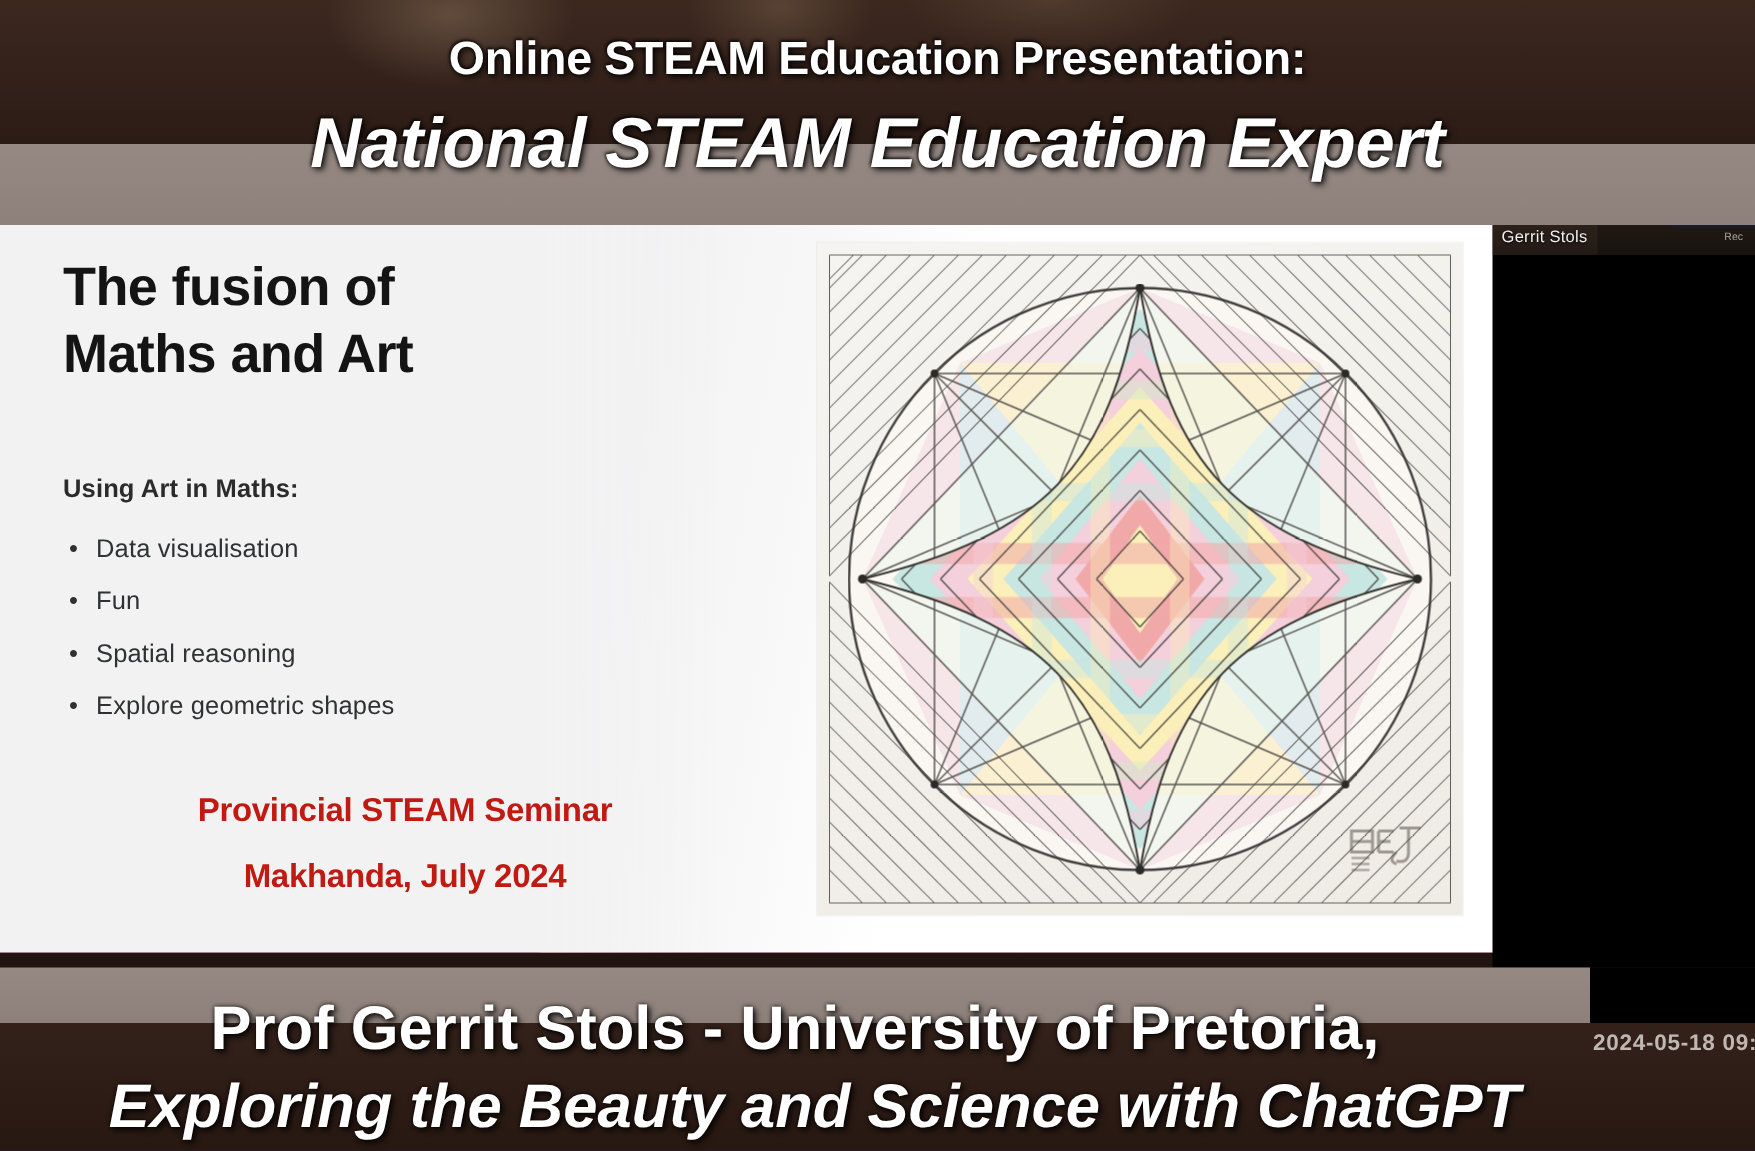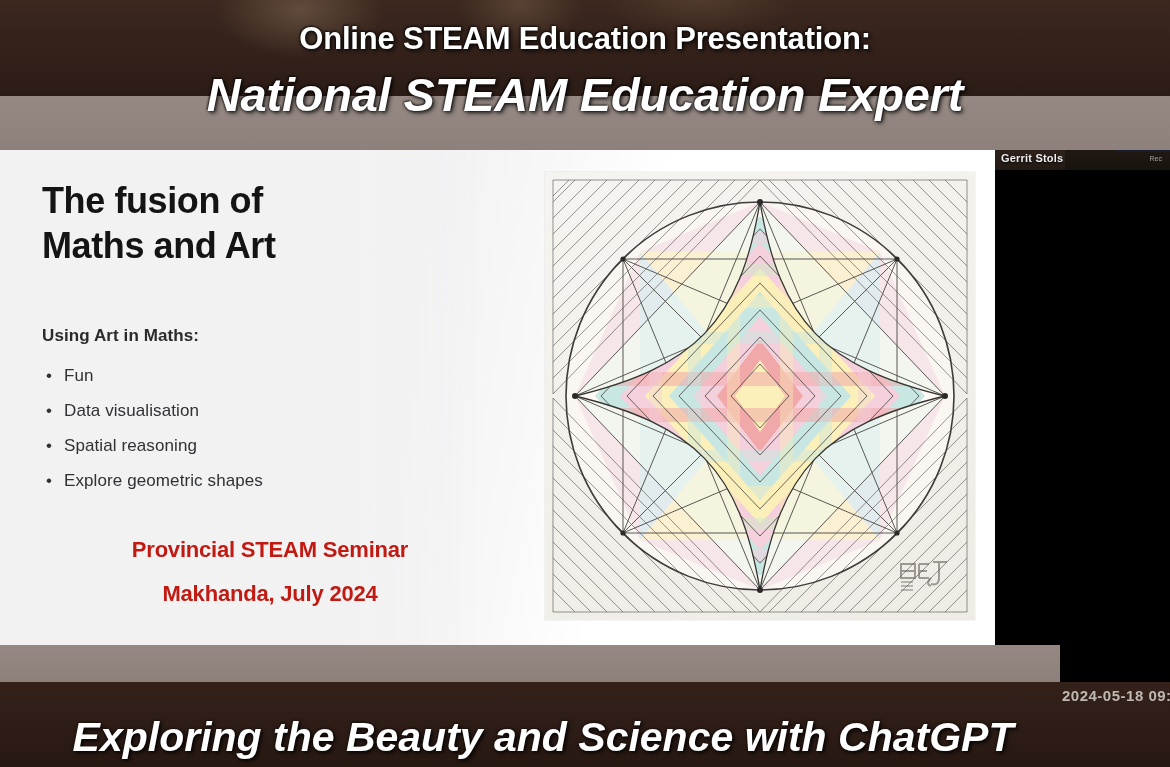--- a/index.html
+++ b/index.html
@@ -29,21 +29,21 @@
       radial-gradient(ellipse 90px 60px at 340px 5px,rgba(180,150,120,.7),rgba(0,0,0,0) 70%),
       radial-gradient(ellipse 140px 50px at 520px 0px,rgba(160,130,105,.6),rgba(0,0,0,0) 70%);}
 
   .overlay-title{position:absolute;left:0;width:1170px;text-align:center;color:#fff;
     font-weight:bold;letter-spacing:-.2px;
     text-shadow:0 0 3px rgba(0,0,0,.85),2px 2px 4px rgba(0,0,0,.75),-1px -1px 2px rgba(0,0,0,.5);}
   #title-line1{top:12px;font-size:31px;line-height:54px;}
   #title-line2{top:68px;font-size:47px;line-height:54px;font-style:italic;}
 
   
-  .slide{position:absolute;left:0;top:150px;width:1000px;height:495px;background:#f9a8d4;
+  .slide{position:absolute;left:0;top:140px;width:1000px;height:495px;background:#f9a8d4;
     overflow:hidden;}
   .slide-paper{position:absolute;left:0;top:0;width:100%;height:100%;
     background:linear-gradient(100deg,#f2f2f3 0%,#f2f2f3 40%,#f8f8f8 52%,#ffffff 62%,#ffffff 100%);}
   .paper-tear{position:absolute;left:360px;top:0;width:120px;height:495px;
     background:linear-gradient(90deg,rgba(242,242,243,1) 0%,rgba(255,255,255,0) 100%);
     filter:blur(1px);}
 
   .slide-h1{position:absolute;left:42px;top:28px;width:420px;color:#141414;
     font-size:36px;line-height:45px;font-weight:bold;letter-spacing:-.4px;}
 
@@ -77,21 +77,21 @@
     background:radial-gradient(ellipse at 45% 35%,#a9805f,#7d5840 70%,#5e4230 100%);}
   .cam-glasses{position:absolute;left:92px;top:64px;width:62px;height:14px;
     border-top:3px solid rgba(25,18,14,.85);}
   .cam-glasses:before,.cam-glasses:after{content:"";position:absolute;top:0;width:24px;height:13px;
     border:3px solid rgba(25,18,14,.85);border-radius:4px;}
   .cam-glasses:before{left:0;} .cam-glasses:after{right:0;}
   .cam-body{position:absolute;left:70px;top:118px;width:110px;height:60px;border-radius:34px 34px 0 0;
     background:linear-gradient(180deg,#2a2019,#16110d);}
   .cam-screenstrip{position:absolute;left:120px;top:128px;width:70px;height:24px;
     background:linear-gradient(180deg,#2b3350,#161c2e);opacity:.9;}
-  .cam-name{position:absolute;left:6px;bottom:6px;color:#efefef;font-size:11px;font-weight:bold;
+  .cam-name{position:absolute;left:6px;bottom:6px;color:#efefef;font-size:11px;font-weight:normal;
     text-shadow:0 1px 2px rgba(0,0,0,.9);letter-spacing:.2px;}
   .cam-badge{position:absolute;right:8px;bottom:8px;color:#cfcfcf;font-size:7px;opacity:.75;}
 
   .black-pane{position:absolute;left:995px;top:170px;width:175px;height:475px;background:#000;}
 
   
   .band-bot-gray{position:absolute;left:0;top:645px;width:1060px;height:37px;
     background:linear-gradient(180deg,#968983,#8d807a);}
   .band-bot-dark{position:absolute;left:0;top:682px;width:1170px;height:85px;
     background:linear-gradient(180deg,#33211a 0%,#2d1c16 60%,#271811 100%);}
@@ -120,22 +120,22 @@
     <div class="paper-tear"></div>
 
     <div class="slide-h1">
       <div>The fusion of</div>
       <div>Maths and Art</div>
     </div>
 
     <div class="slide-sub">Using Art in Maths:</div>
 
     <ul class="bullets">
+      <li>Data visualisation</li>
       <li>Fun</li>
-      <li>Data visualisation</li>
       <li>Spatial reasoning</li>
       <li>Explore geometric shapes</li>
     </ul>
 
     <div class="slide-red">
       <div>Provincial STEAM Seminar</div>
       <div>Makhanda, July 2024</div>
     </div>
 
     <div class="art-wrap">
@@ -372,16 +372,17 @@
 
   <div class="band-top-dark"></div>
   <div class="band-bleed"></div>
   <div class="band-top-gray"></div>
   <div class="overlay-title" id="title-line1">Online STEAM Education Presentation:</div>
   <div class="overlay-title" id="title-line2">National STEAM Education Expert</div>
 
   <div class="band-bot-black"></div>
   <div class="band-bot-gray"></div>
   <div class="band-bot-dark"></div>
+  <div id="bottom-line1">Prof Gerrit Stols - University of Pretoria,</div>
   <div id="bottom-line2">Exploring the Beauty and Science with ChatGPT</div>
   <div class="timestamp">2024-05-18  09:4</div>
 
 </div>
 
 </body></html>

